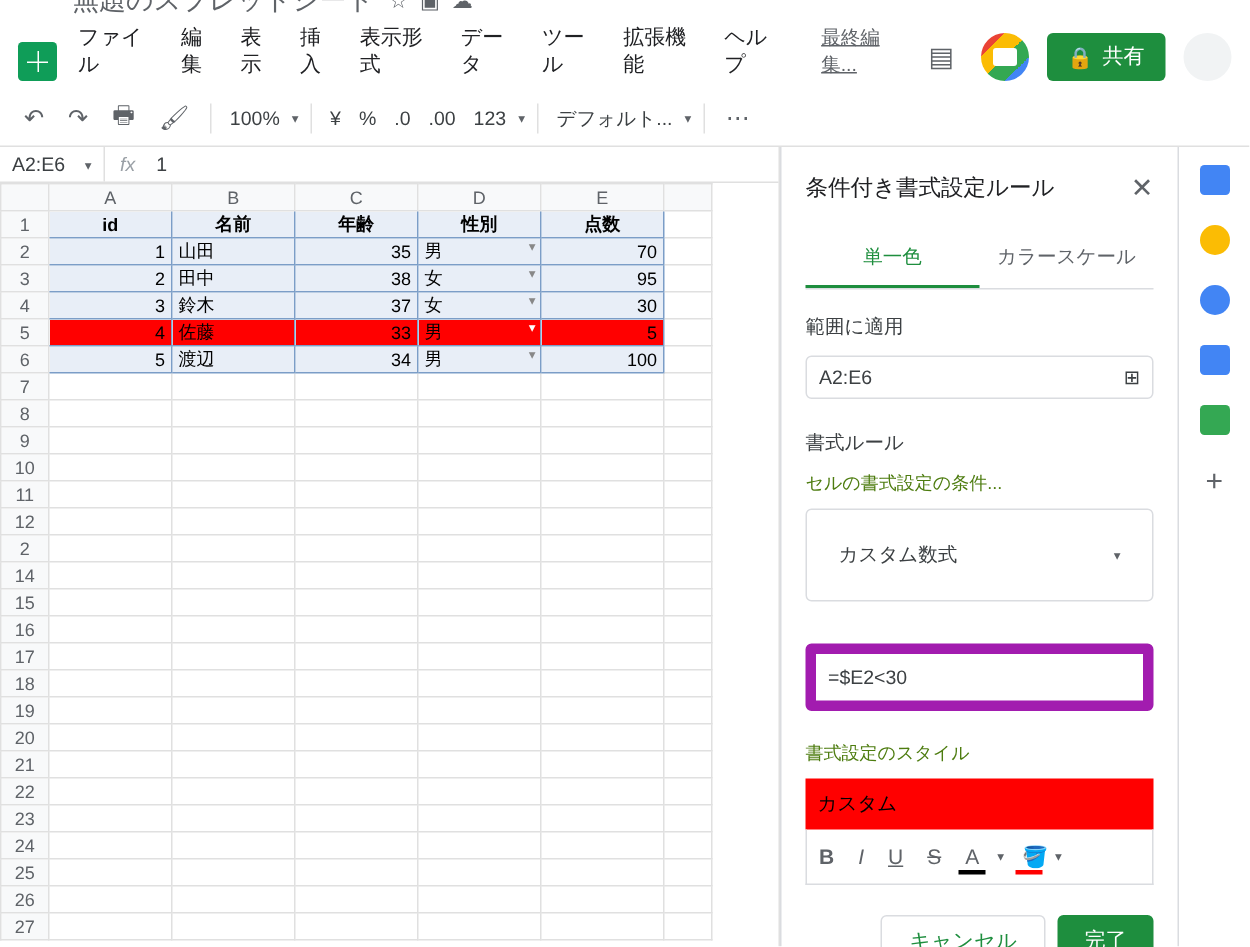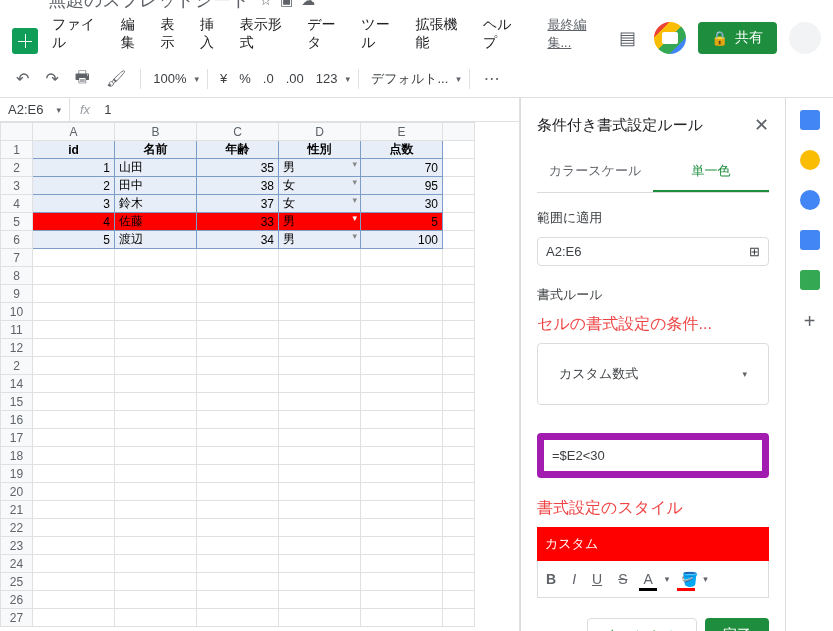--- a/index.html
+++ b/index.html
@@ -46,24 +46,24 @@
 .empty td{background:#fff}
 .panel{width:265px;border-left:1px solid #dadce0;padding:16px;overflow-y:auto}
 .panel-head{display:flex;justify-content:space-between;align-items:center;margin-bottom:16px}
 .panel-title{font-size:15px;color:#202124}
 .close-x{font-size:18px;color:#5f6368;cursor:pointer}
 .tabs{display:flex;border-bottom:1px solid #dadce0;margin-bottom:16px}
 .tab{flex:1;text-align:center;padding:10px 0;font-size:13px;color:#5f6368;cursor:pointer}
 .tab.active{color:#1e8e3e;border-bottom:2px solid #1e8e3e;font-weight:500}
 .section-label{font-size:13px;color:#3c4043;margin-bottom:10px}
 .range-input{display:flex;border:1px solid #dadce0;border-radius:4px;padding:6px 8px;margin-bottom:20px;align-items:center;justify-content:space-between}
-.sub-label{font-size:16px;color:#ef4444;margin-bottom:8px}
+.sub-label{font-size:12px;color:#4d7c0f;margin-bottom:8px}
 .select-box{border:1px solid #dadce0;border-radius:4px;padding:21px;margin-bottom:28px;display:flex;justify-content:space-between;align-items:center;font-size:13px}
 .formula-input{border:7px solid #a21caf;border-radius:4px;padding:8px;margin-bottom:20px;font-size:13px}
-.style-preview{background:#ff0000;padding:8px;font-size:13px;color:#ffffff;margin-bottom:0}
+.style-preview{background:#ff0000;padding:8px;font-size:13px;color:#000000;margin-bottom:0}
 .format-bar{display:flex;gap:8px;padding:8px 4px;border:1px solid #dadce0;border-top:none;margin-bottom:20px;align-items:center}
 .fmt-btn{padding:2px 4px;color:#5f6368;cursor:pointer;font-size:14px}
 .fmt-a{position:relative}
 .fmt-a::after{content:"";position:absolute;bottom:-2px;left:0;right:0;height:3px;background:#000}
 .fmt-fill{position:relative;width:18px}
 .fmt-fill::after{content:"";position:absolute;bottom:-2px;left:0;right:0;height:3px;background:#ff0000}
 .btns{display:flex;justify-content:flex-end;gap:8px;margin-bottom:20px}
 .btn{padding:8px 18px;border-radius:4px;font-size:14px;cursor:pointer}
 .btn-cancel{border:1px solid #dadce0;color:#1e8e3e;background:#fff}
 .btn-done{background:#1e8e3e;color:#fff}
@@ -414,22 +414,22 @@
       </table>
     </div>
   </div>
 
   <div class="panel">
     <div class="panel-head">
       <span class="panel-title">条件付き書式設定ルール</span>
       <span class="close-x">✕</span>
     </div>
     <div class="tabs">
+      <div class="tab active">単一色</div>
       <div class="tab">カラースケール</div>
-      <div class="tab active">単一色</div>
     </div>
     <div class="section-label">範囲に適用</div>
     <div class="range-input">
       <span>A2:E6</span>
       <span>⊞</span>
     </div>
     <div class="section-label">書式ルール</div>
     <div class="sub-label">セルの書式設定の条件...</div>
     <div class="select-box">
       <span>カスタム数式</span>

